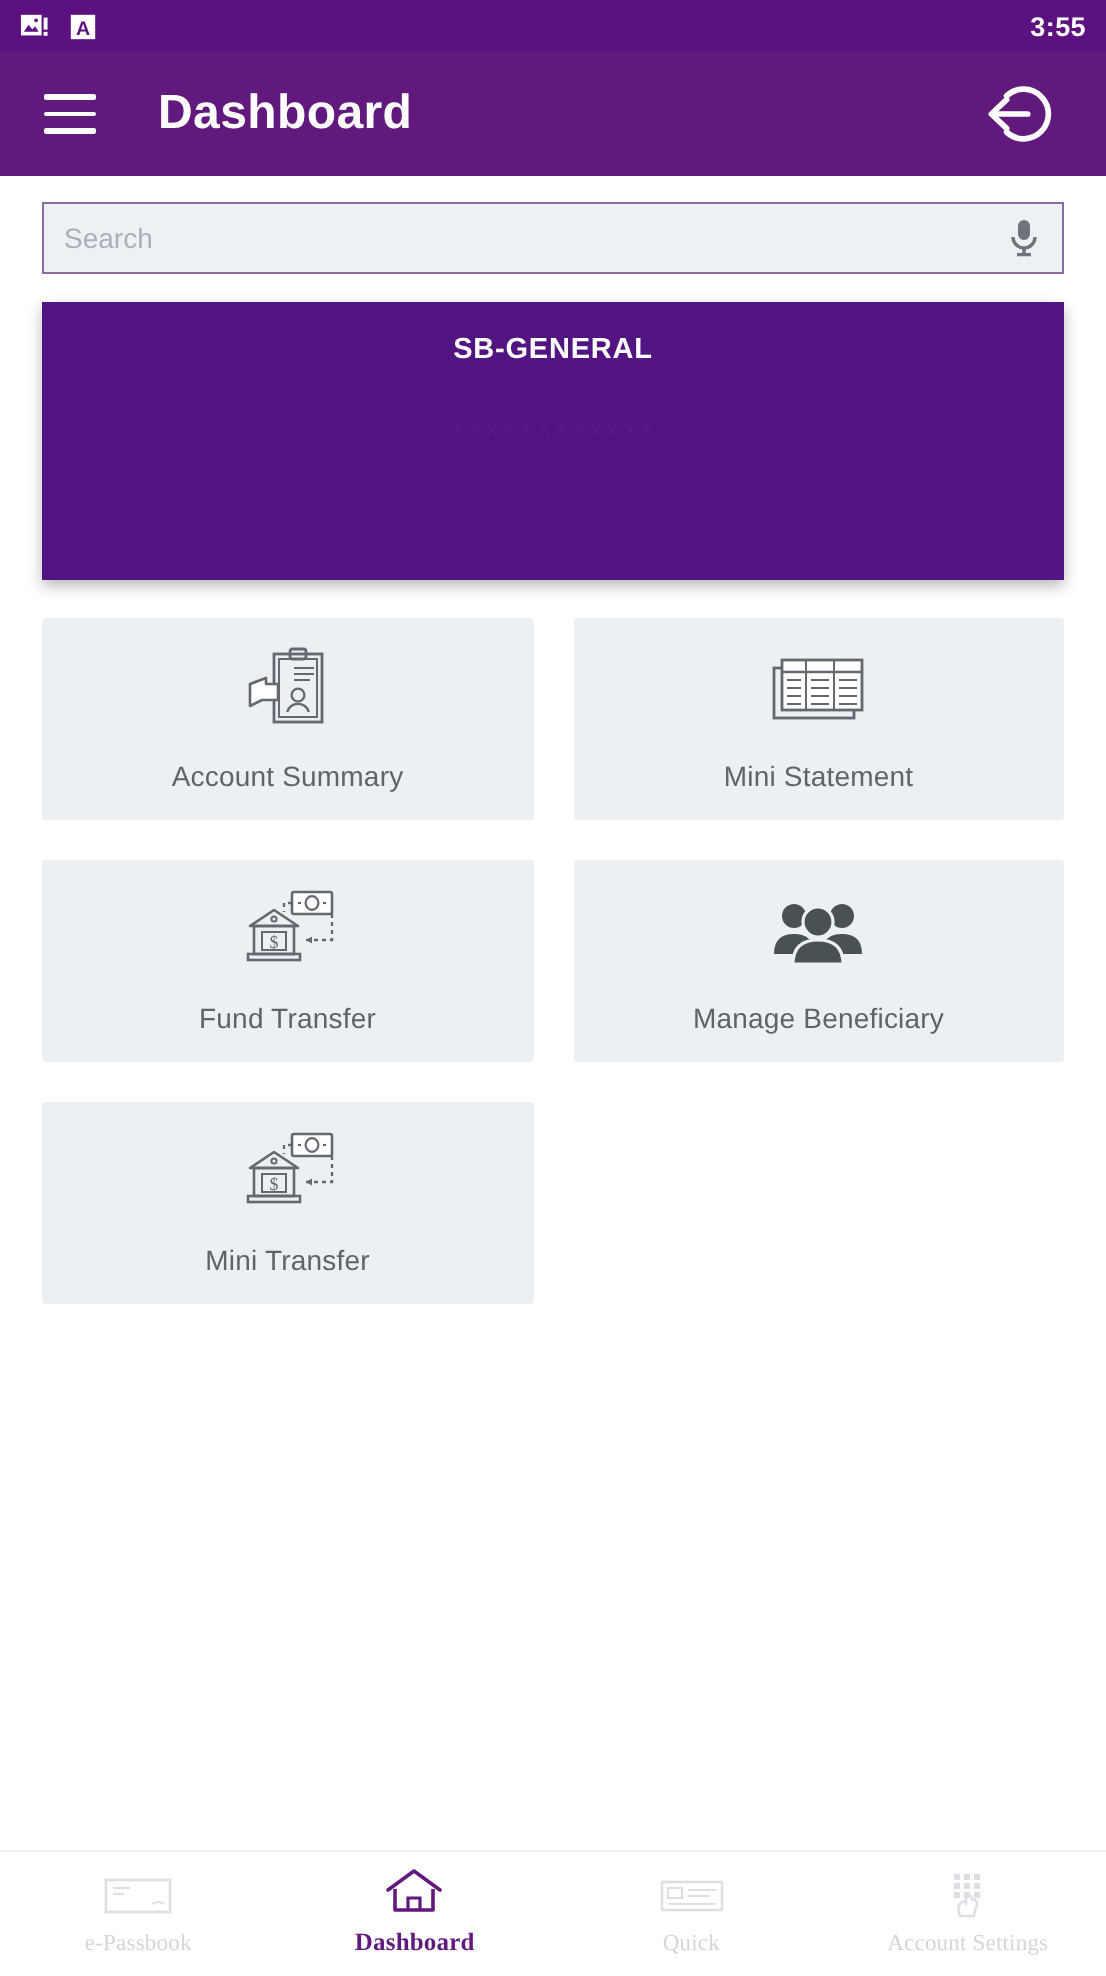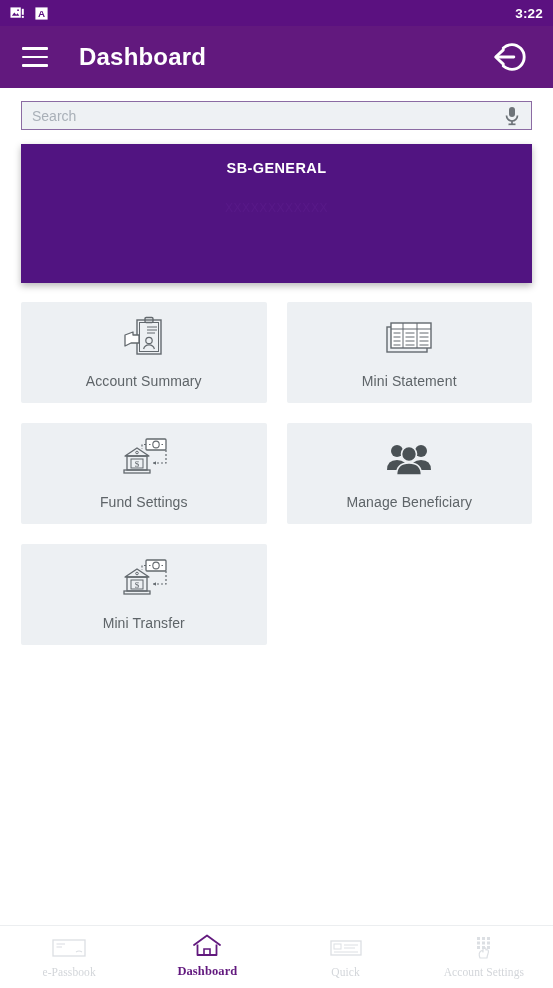--- a/index.html
+++ b/index.html
@@ -33,21 +33,21 @@
   }
   .appbar-spacer { flex:1; }
   .logout-icon { width:42px; height:42px; display:block; cursor:pointer; }
 
   
   .content { flex:1; background:#ffffff; overflow:hidden; }
 
   
   .search-wrap { padding:13px 21px 0 21px; }
   .search-box {
-    height:29px; background:#eef1f4; border:1px solid #8b6ba3;
+    height:36px; background:#eef1f4; border:1px solid #8b6ba3;
     display:flex; align-items:center; padding:0 10px;
   }
   .search-input {
     flex:1; border:none; outline:none; background:transparent;
     font-family:"Liberation Sans", sans-serif; font-size:14px; color:#333;
   }
   .search-input::placeholder { color:#a9b0b8; }
   .mic-icon { width:18px; height:22px; display:block; flex:0 0 18px; cursor:pointer; }
 
   
@@ -101,21 +101,21 @@
         <circle cx="8.6" cy="4.4" r="1" fill="#5b1180"></circle>
         <rect x="12.6" y="3" width="2.1" height="6.4" fill="#ffffff"></rect>
         <rect x="12.6" y="10.6" width="2.1" height="2.1" fill="#ffffff"></rect>
       </svg>
       <svg class="sb-icon" viewBox="0 0 16 16">
         <rect x="1.5" y="1.5" width="13" height="13" fill="#ffffff"></rect>
         <text x="8" y="12" font-family="Liberation Sans, sans-serif" font-size="10.5" font-weight="bold" fill="#5b1180" text-anchor="middle">A</text>
       </svg>
     </div>
     <div class="sb-spacer"></div>
-    <div class="sb-time">3:22</div>
+    <div class="sb-time">3:55</div>
   </div>
 
   <div class="appbar">
     <div class="hamburger">
       <i></i>
         <i></i>
         <i></i>
     </div>
     <div class="appbar-title">Dashboard</div>
     <div class="appbar-spacer"></div>
@@ -203,21 +203,21 @@
             <circle cx="18" cy="15.5" r="1.3" fill="none" stroke="#63696e" stroke-width="1"></circle>
             <rect x="8" y="19" width="20" height="14" fill="none" stroke="#63696e" stroke-width="1.3"></rect>
             <rect x="12" y="22" width="12" height="9" fill="none" stroke="#63696e" stroke-width="1"></rect>
             <text x="18" y="29.8" font-family="Liberation Serif, serif" font-size="9" fill="#63696e" text-anchor="middle">$</text>
             <rect x="5" y="33" width="26" height="3" fill="none" stroke="#63696e" stroke-width="1.3"></rect>
             <polyline points="27,7.5 23,7.5 23,12" fill="none" stroke="#63696e" stroke-width="1.2" stroke-dasharray="2 2"></polyline>
             <polyline points="47,13 47,26 34,26" fill="none" stroke="#63696e" stroke-width="1.2" stroke-dasharray="2 2"></polyline>
             <polygon points="34,26 37,24.3 37,27.7" fill="#63696e"></polygon>
           </svg>
         </div>
-        <div class="tile-label">Fund Settings</div>
+        <div class="tile-label">Fund Transfer</div>
       </div>
 
       <div class="tile">
         <div class="tile-icon">
           <svg width="50" height="38" viewBox="0 0 50 38">
             <circle cx="13" cy="11" r="6" fill="#4a5155"></circle>
             <path d="M3 30 q0 -10 10 -10 q10 0 10 10 z" fill="#4a5155"></path>
             <circle cx="37" cy="11" r="6" fill="#4a5155"></circle>
             <path d="M27 30 q0 -10 10 -10 q10 0 10 10 z" fill="#4a5155"></path>
             <circle cx="25" cy="14" r="7.5" fill="#4a5155" stroke="#edf0f3" stroke-width="1.6"></circle>

